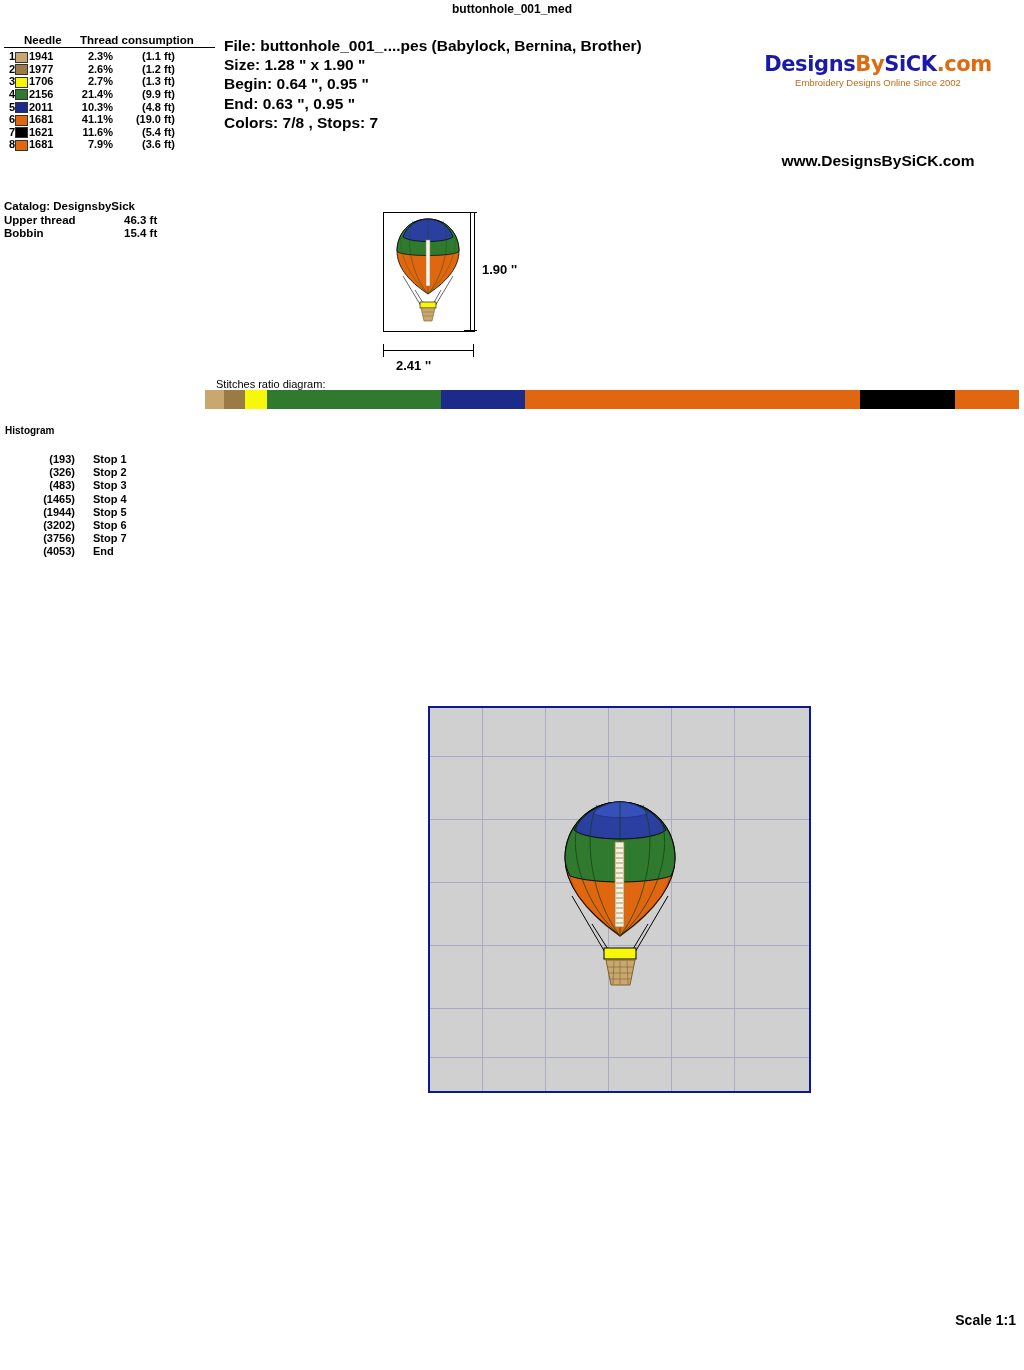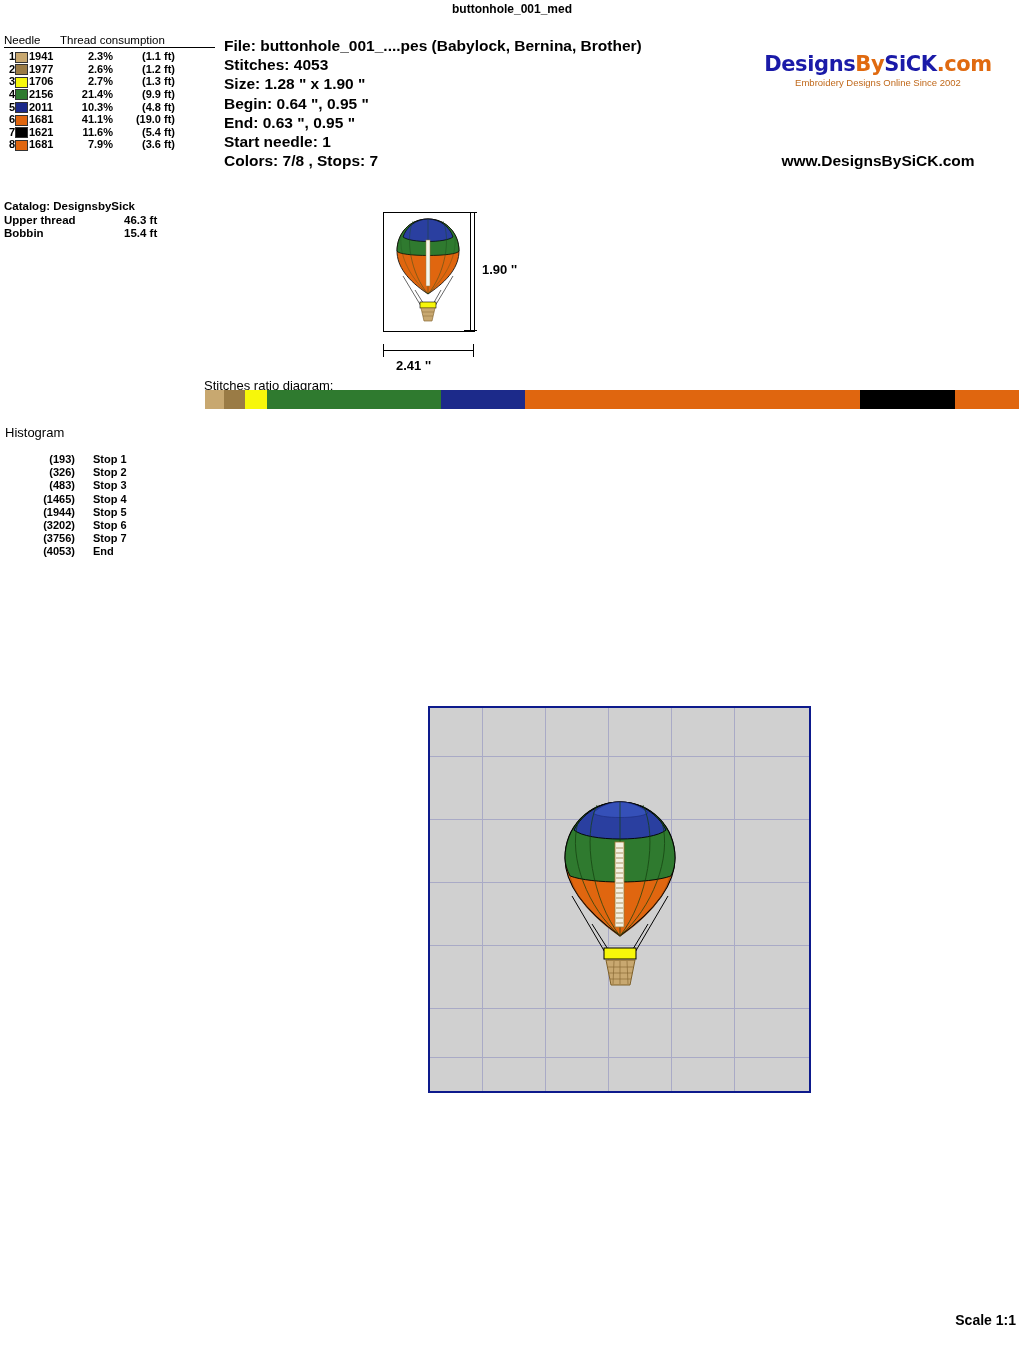--- a/index.html
+++ b/index.html
@@ -25,22 +25,23 @@
     text-align: center;
     font-size: 12px;
     font-weight: bold;
     letter-spacing: 0px;
   }
 
   
   #needle-block { top: 34px; left: 4px; width: 215px; }
   #needle-header {
     font-size: 11.5px;
-    font-weight: normal;
-    white-space: nowrap;
+    font-weight: bold;
+    white-space: nowrap;
+    margin-left: 20px;
   }
   #needle-header .h-needle { display: inline-block; width: 56px; }
   #needle-header .h-thread { display: inline-block; }
   #needle-rule {
     height: 1px;
     background: #000;
     margin: 1px 0 2px 0;
     width: 211px;
   }
   table.needle-table {
@@ -118,29 +119,29 @@
   #dim-height-line { top: 212px; left: 470px; width: 1px; height: 118px; background: #000; }
   #dim-height-tick-top { top: 212px; left: 464px; width: 13px; height: 1px; background: #000; }
   #dim-height-tick-bot { top: 330px; left: 464px; width: 13px; height: 1px; background: #000; }
   #dim-height-label { top: 262px; left: 482px; font-size: 13px; font-weight: bold; white-space: nowrap;}
   #dim-width-line { top: 350px; left: 383px; width: 90px; height: 1px; background: #000; }
   #dim-width-tick-l { top: 344px; left: 383px; width: 1px; height: 13px; background: #000; }
   #dim-width-tick-r { top: 344px; left: 473px; width: 1px; height: 13px; background: #000; }
   #dim-width-label { top: 358px; left: 396px; font-size: 13px; font-weight: bold; white-space: nowrap;}
 
   
-  #ratio-label { top: 378px; left: 204px; font-size: 13px; }
+  #ratio-label { top: 378px; left: 216px; font-size: 11px; }
   #ratio-bar {
     top: 390px; left: 205px; width: 814px; height: 19px;
     display: flex; border: 0;
   }
   #ratio-bar > div { height: 19px; }
 
   
-  #histogram-title { top: 425px; left: 5px; font-size: 13px; font-weight: normal; }
+  #histogram-title { top: 425px; left: 5px; font-size: 10px; font-weight: bold; }
   #histogram-list { top: 453px; left: 5px; font-size: 11px; font-weight: bold; }
   #histogram-list .hrow { line-height: 13.2px; white-space: nowrap; }
   #histogram-list .cnt { display: inline-block; width: 70px; text-align: right; padding-right: 18px; }
   #histogram-list .lab { display: inline-block; }
 
   
   #canvas-frame {
     top: 706px; left: 428px; width: 383px; height: 387px;
     border: 2px solid #0d1a8c;
     background: #d0d0d0;
@@ -235,25 +236,23 @@
   <div class="row">
     <span class="lbl">Upper thread</span><span class="val">46.3 ft</span>
   </div>
   <div class="row">
     <span class="lbl">Bobbin</span><span class="val">15.4 ft</span>
   </div>
 </div>
 
 <div class="abs" id="info-block">
   <div class="line">File: buttonhole_001_....pes  (Babylock, Bernina, Brother)</div>
-  <div class="line">Stitches: 4053</div>
   <div class="line">Size: 1.28 " x 1.90 "</div>
   <div class="line">Begin: 0.64 ", 0.95 "</div>
   <div class="line">End: 0.63 ", 0.95 "</div>
-  <div class="line">Start needle: 1</div>
   <div class="line">Colors: 7/8 , Stops: 7</div>
 </div>
 
 <div class="abs" id="logo-block">
   <div id="logo-main">
     <span>Designs</span><span class="orange">By</span><span>SiCK</span><span class="orange">.com</span>
   </div>
   <div id="logo-sub">Embroidery Designs Online Since 2002</div>
   <div id="logo-url">www.DesignsBySiCK.com</div>
 </div>

